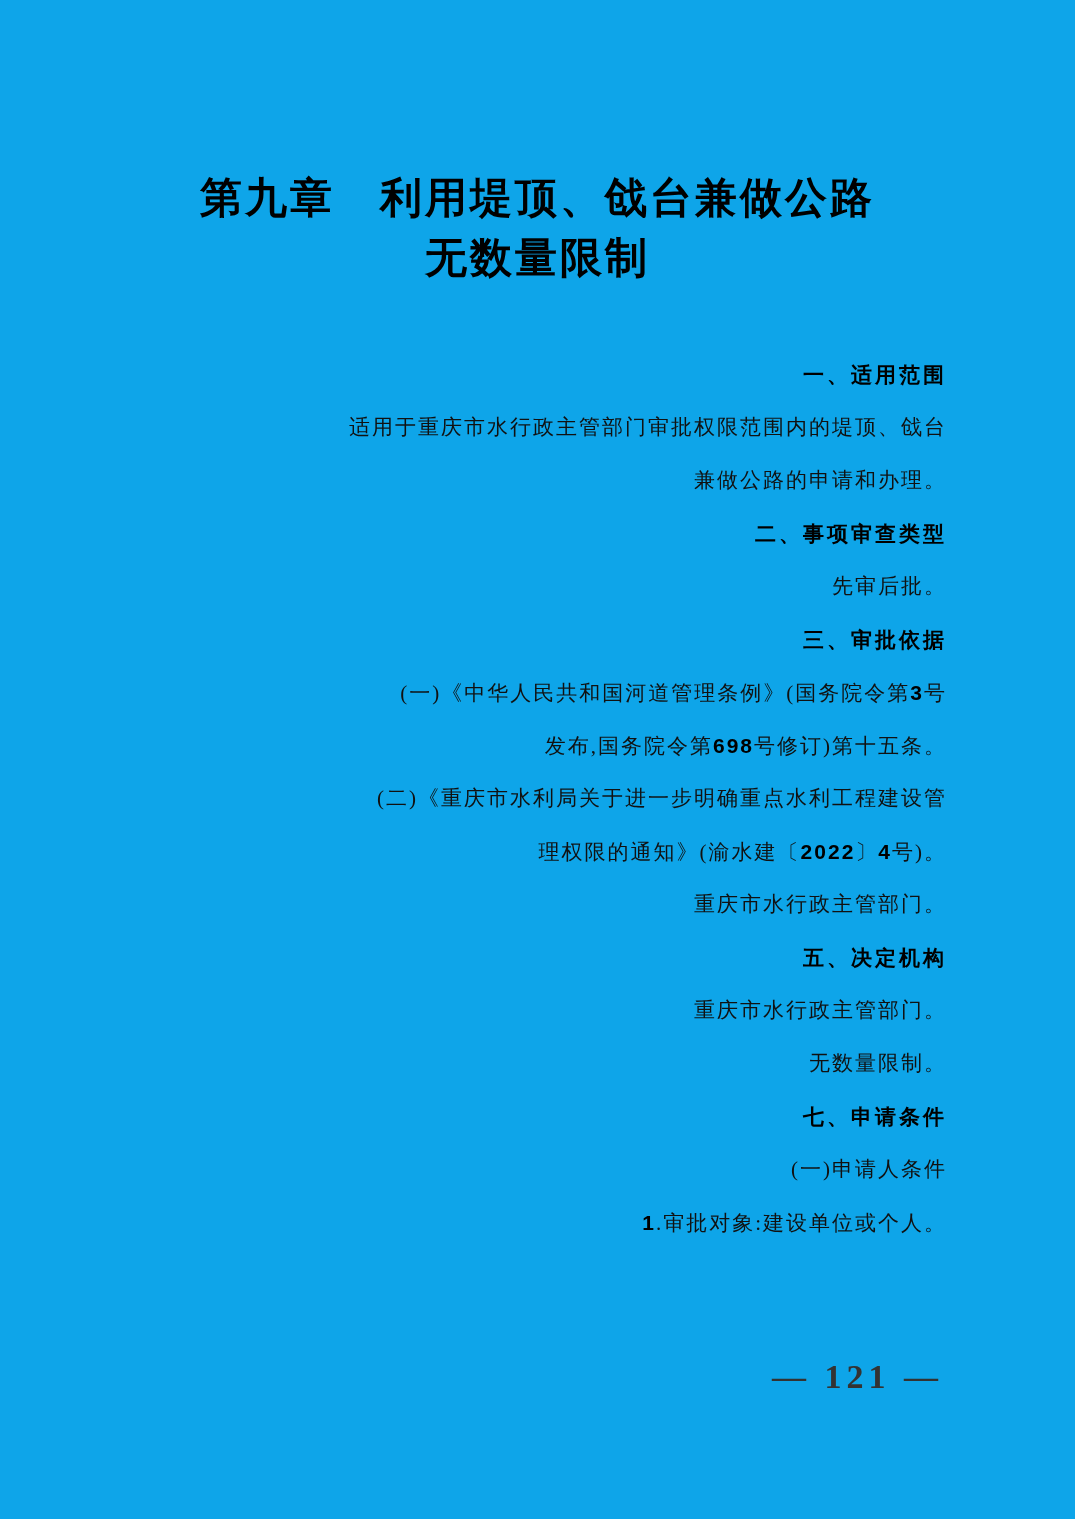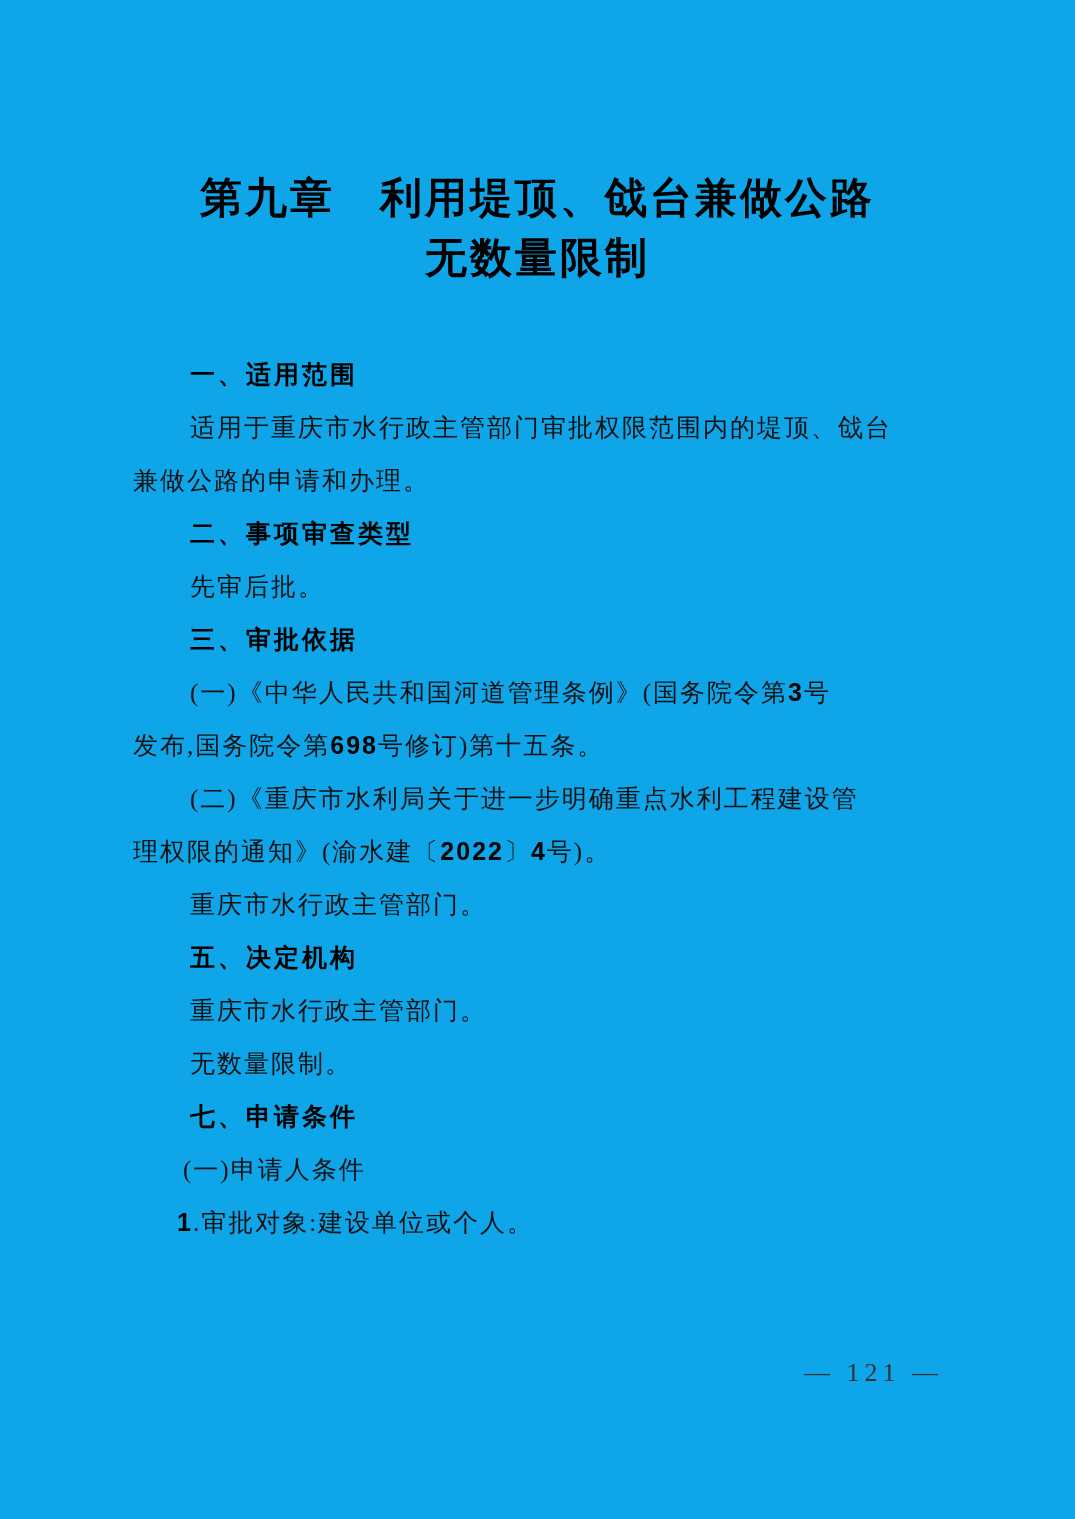--- a/index.html
+++ b/index.html
@@ -25,24 +25,25 @@
     letter-spacing: 3px;
     color: #000000;
     font-family: "Liberation Serif", serif;
   }
   .content {
     margin: 60px 128px 0 133px;
   }
   .line {
     height: 53px;
     line-height: 53px;
-    font-size: 25px;
+    font-size: 21px;
     letter-spacing: 2px;
     white-space: nowrap;
     color: #111111;
+    text-align: right;
   }
   .line b {
     font-family: "Liberation Sans", sans-serif;
     font-weight: 700;
     color: #000000;
   }
   .s-h {
     font-weight: 700;
     color: #000000;
     font-family: "Liberation Sans", sans-serif;
@@ -50,24 +51,25 @@
     letter-spacing: 3px;
   }
   .s-p1 { padding-left: 57px; }
   .s-p0 { padding-left: 0; }
   .s-sub { padding-left: 50px; }
   .s-num { padding-left: 44px; }
   .page-number {
     position: absolute;
     top: 1358px;
     right: 132px;
-    font-size: 26px;
+    font-size: 34px;
     letter-spacing: 5px;
     color: #333333;
     font-family: "Liberation Serif", serif;
+    font-weight: bold;
   }
 </style>
 </head>
 <body>
 
 <div class="page">
   <div class="doc-title">
     <div>第九章　利用堤顶、戗台兼做公路</div>
     <div>无数量限制</div>
   </div>

